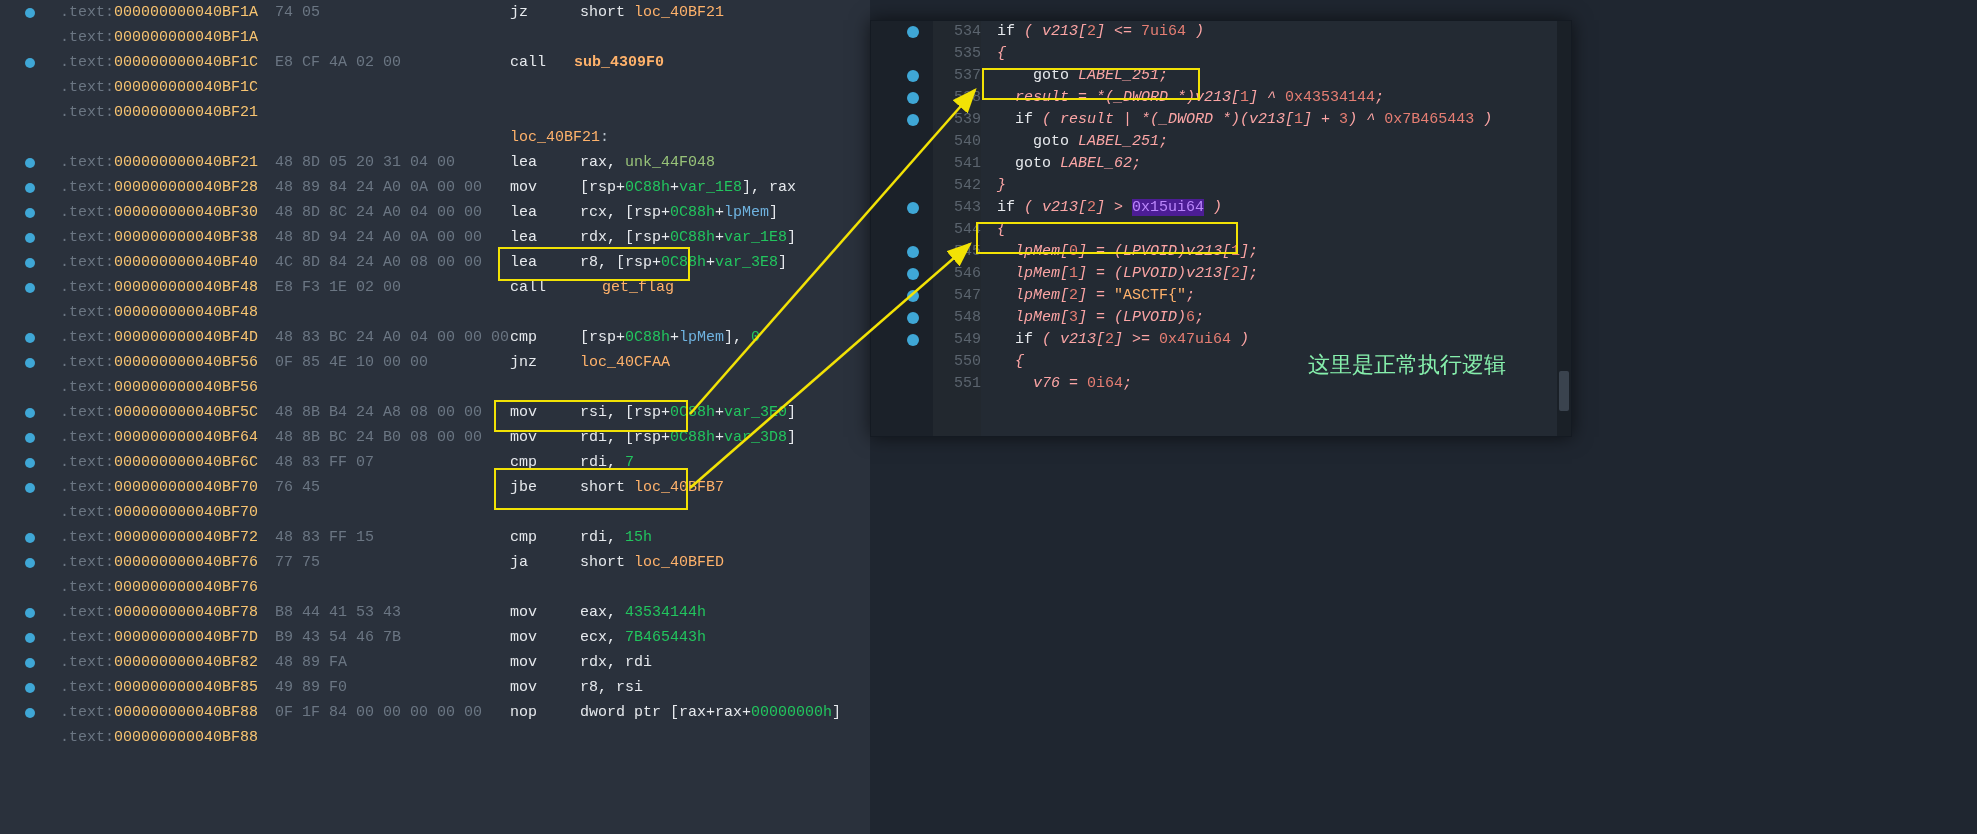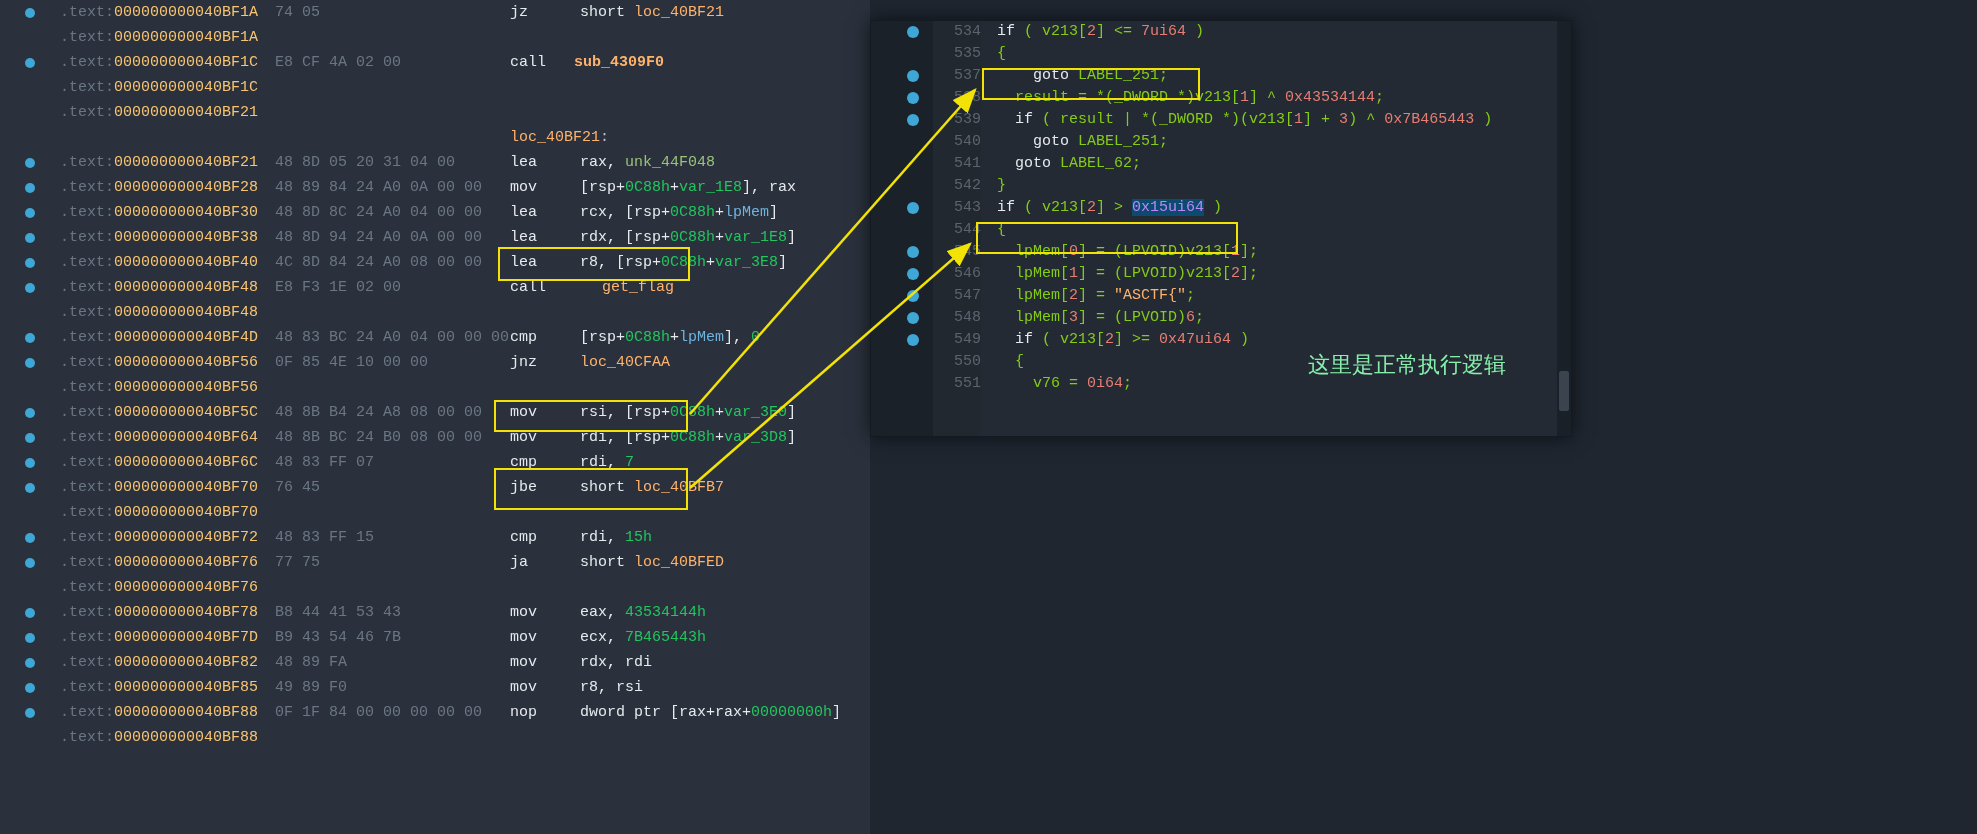--- a/index.html
+++ b/index.html
@@ -105,21 +105,21 @@
     border-radius: 50%;
     background: #3fa7d6;
   }
   .rln {
     width: 48px;
     text-align: right;
     color: #5b646e;
     padding-right: 6px;
   }
   .rcode { padding-left: 10px; }
-  .rwh { color: #84cc16; }
+  .rwh { color: #fca5a5; font-style: italic; }
   .rkw { color: #e6e9ed; }
   .rnum { color: #e67e73; }
   .rhex { color: #bb86fc; }
   .rstr { color: #ffb26b; }
 
   .right-pane .scrollbar {
     position: absolute;
     right: 0; top: 0; bottom: 0;
     width: 14px;
     background: #1a2027;
@@ -200,21 +200,21 @@
   <div class="code-col"></div>
   <div id="right-lines" style="position: relative;">
       <div class="rline"><span class="rbp"></span><span class="rbp2"><span class="rbp-dot"></span></span><span class="rln">534</span><span class="rcode"><span></span><span class="rkw">if</span><span class="rwh"> ( v213[</span><span class="rnum">2</span><span class="rwh">] &lt;= </span><span class="rnum">7ui64</span><span class="rwh"> )</span></span></div>
       <div class="rline"><span class="rbp"></span><span class="rbp2"></span><span class="rln">535</span><span class="rcode"><span></span><span class="rwh">{</span></span></div>
       <div class="rline"><span class="rbp"></span><span class="rbp2"><span class="rbp-dot"></span></span><span class="rln">537</span><span class="rcode"><span>    </span><span class="rkw">goto</span><span class="rwh"> LABEL_251;</span></span></div>
       <div class="rline"><span class="rbp"></span><span class="rbp2"><span class="rbp-dot"></span></span><span class="rln">538</span><span class="rcode"><span>  </span><span class="rwh">result = *(_DWORD *)v213[</span><span class="rnum">1</span><span class="rwh">] ^ </span><span class="rnum">0x43534144</span><span class="rwh">;</span></span></div>
       <div class="rline"><span class="rbp"></span><span class="rbp2"><span class="rbp-dot"></span></span><span class="rln">539</span><span class="rcode"><span>  </span><span class="rkw">if</span><span class="rwh"> ( result | *(_DWORD *)(v213[</span><span class="rnum">1</span><span class="rwh">] + </span><span class="rnum">3</span><span class="rwh">) ^ </span><span class="rnum">0x7B465443</span><span class="rwh"> )</span></span></div>
       <div class="rline"><span class="rbp"></span><span class="rbp2"></span><span class="rln">540</span><span class="rcode"><span>    </span><span class="rkw">goto</span><span class="rwh"> LABEL_251;</span></span></div>
       <div class="rline"><span class="rbp"></span><span class="rbp2"></span><span class="rln">541</span><span class="rcode"><span>  </span><span class="rkw">goto</span><span class="rwh"> LABEL_62;</span></span></div>
       <div class="rline"><span class="rbp"></span><span class="rbp2"></span><span class="rln">542</span><span class="rcode"><span></span><span class="rwh">}</span></span></div>
-      <div class="rline"><span class="rbp"></span><span class="rbp2"><span class="rbp-dot"></span></span><span class="rln">543</span><span class="rcode"><span></span><span class="rkw">if</span><span class="rwh"> ( v213[</span><span class="rnum">2</span><span class="rwh">] &gt; </span><span class="rhex" style="background: #0c4a6e;">0x15ui64</span><span class="rwh"> )</span></span></div>
+      <div class="rline"><span class="rbp"></span><span class="rbp2"><span class="rbp-dot"></span></span><span class="rln">543</span><span class="rcode"><span></span><span class="rkw">if</span><span class="rwh"> ( v213[</span><span class="rnum">2</span><span class="rwh">] &gt; </span><span class="rhex" style="background: #4c1d95;">0x15ui64</span><span class="rwh"> )</span></span></div>
       <div class="rline"><span class="rbp"></span><span class="rbp2"></span><span class="rln">544</span><span class="rcode"><span></span><span class="rwh">{</span></span></div>
       <div class="rline"><span class="rbp"></span><span class="rbp2"><span class="rbp-dot"></span></span><span class="rln">545</span><span class="rcode"><span>  </span><span class="rwh">lpMem[</span><span class="rnum">0</span><span class="rwh">] = (LPVOID)v213[</span><span class="rnum">1</span><span class="rwh">];</span></span></div>
       <div class="rline"><span class="rbp"></span><span class="rbp2"><span class="rbp-dot"></span></span><span class="rln">546</span><span class="rcode"><span>  </span><span class="rwh">lpMem[</span><span class="rnum">1</span><span class="rwh">] = (LPVOID)v213[</span><span class="rnum">2</span><span class="rwh">];</span></span></div>
       <div class="rline"><span class="rbp"></span><span class="rbp2"><span class="rbp-dot"></span></span><span class="rln">547</span><span class="rcode"><span>  </span><span class="rwh">lpMem[</span><span class="rnum">2</span><span class="rwh">] = </span><span class="rstr">"ASCTF{"</span><span class="rwh">;</span></span></div>
       <div class="rline"><span class="rbp"></span><span class="rbp2"><span class="rbp-dot"></span></span><span class="rln">548</span><span class="rcode"><span>  </span><span class="rwh">lpMem[</span><span class="rnum">3</span><span class="rwh">] = (LPVOID)</span><span class="rnum">6</span><span class="rwh">;</span></span></div>
       <div class="rline"><span class="rbp"></span><span class="rbp2"><span class="rbp-dot"></span></span><span class="rln">549</span><span class="rcode"><span>  </span><span class="rkw">if</span><span class="rwh"> ( v213[</span><span class="rnum">2</span><span class="rwh">] &gt;= </span><span class="rnum">0x47ui64</span><span class="rwh"> )</span></span></div>
       <div class="rline"><span class="rbp"></span><span class="rbp2"></span><span class="rln">550</span><span class="rcode"><span>  </span><span class="rwh">{</span></span></div>
       <div class="rline"><span class="rbp"></span><span class="rbp2"></span><span class="rln">551</span><span class="rcode"><span>    </span><span class="rwh">v76 = </span><span class="rnum">0i64</span><span class="rwh">;</span></span></div>
     </div>
   <div class="scrollbar">

